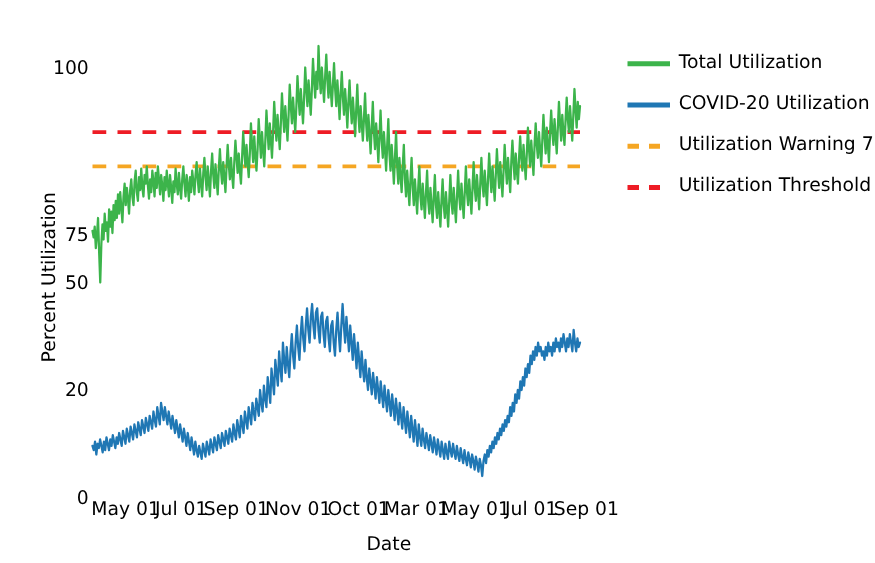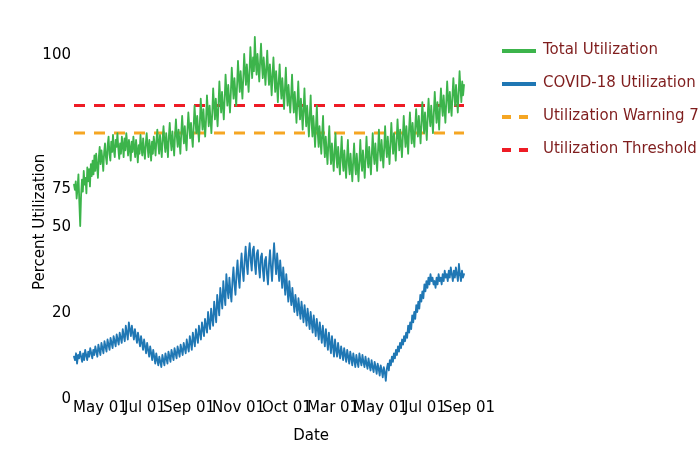--- a/index.html
+++ b/index.html
@@ -23,21 +23,21 @@
   #xlabel{
     position:absolute;font-size:15px;color:#000;white-space:nowrap;
     line-height:1;text-align:right;
   }
   #legend{position:absolute;left:486px;top:36px;width:214px;}
   .legend-row{position:relative;height:33px;}
   .legend-swatch{
     position:absolute;left:0;top:13px;width:34px;height:4px;
   }
   .legend-text{
-    position:absolute;left:41px;top:3px;font-size:15px;color:#7f1d1d;
+    position:absolute;left:41px;top:3px;font-size:15px;color:#000000;
     white-space:nowrap;line-height:1.4;
   }
 </style>
 </head>
 <body>
 
 <div id="figure">
 
   <svg id="plotsvg" viewBox="0 0 700 450" preserveAspectRatio="none" aria-hidden="true">
       <line x1="58" x2="448" y1="133.12" y2="133.12" stroke="#F5A623" stroke-width="3" stroke-dasharray="11 9"></line>
@@ -68,21 +68,21 @@
 
   <div id="legend">
 
     <div class="legend-row">
       <span class="legend-swatch" style="background:#3CB44B;"></span>
       <span class="legend-text">Total Utilization</span>
     </div>
 
     <div class="legend-row">
       <span class="legend-swatch" style="background:#1F77B4;"></span>
-      <span class="legend-text">COVID-18 Utilization</span>
+      <span class="legend-text">COVID-20 Utilization</span>
     </div>
 
     <div class="legend-row">
       <span class="legend-swatch" style="background:repeating-linear-gradient(to right,#F5A623 0 9px,transparent 9px 17px);"></span>
       <span class="legend-text">Utilization Warning 77%</span>
     </div>
 
     <div class="legend-row">
       <span class="legend-swatch" style="background:repeating-linear-gradient(to right,#EE1C25 0 9px,transparent 9px 17px);"></span>
       <span class="legend-text">Utilization Threshold 85%</span>

